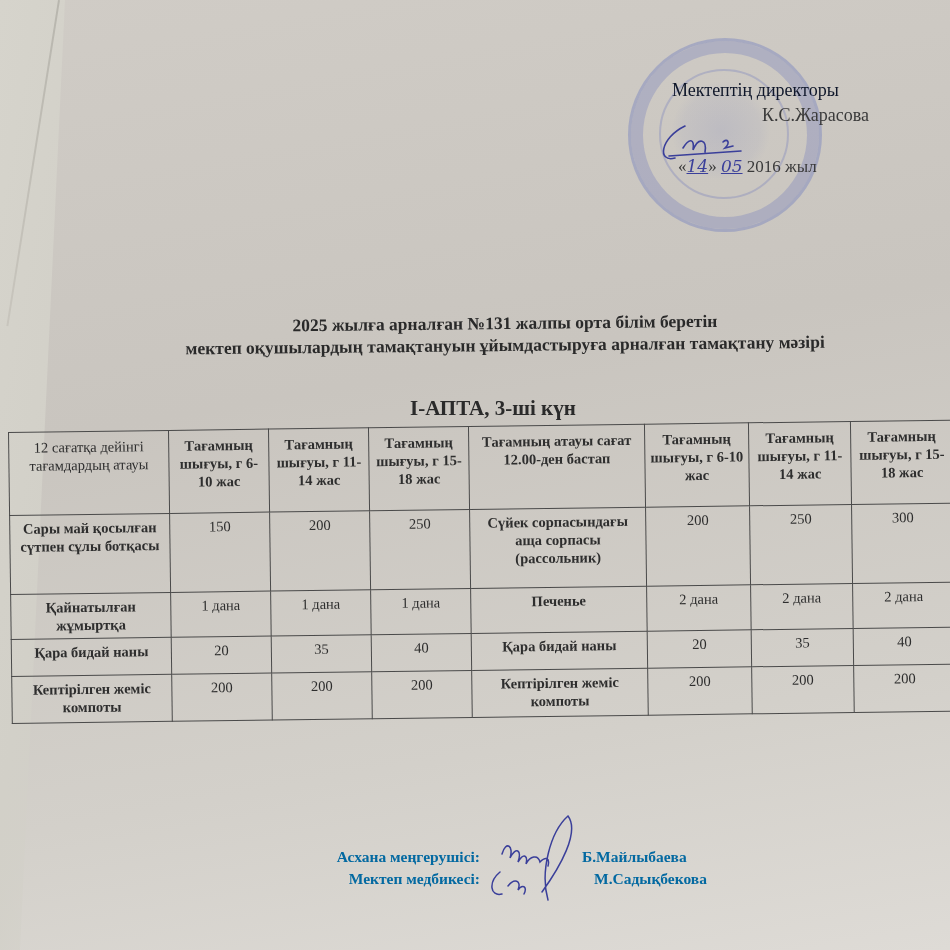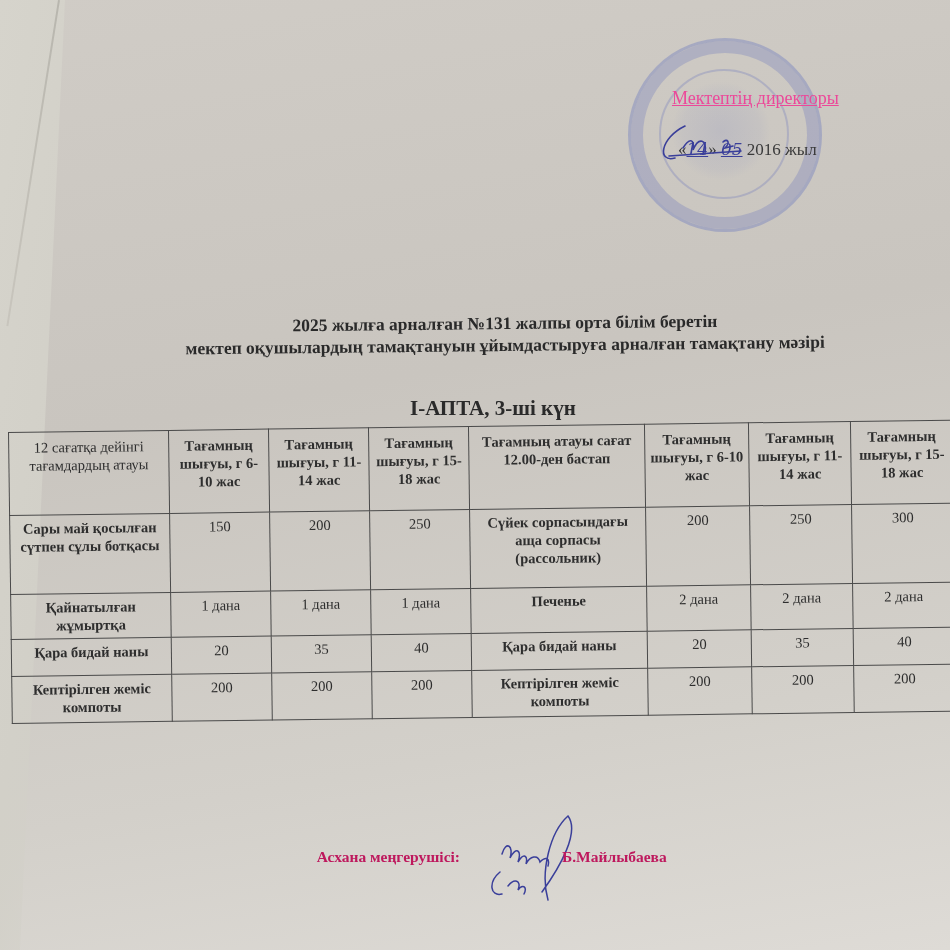--- a/index.html
+++ b/index.html
@@ -30,21 +30,21 @@
     position: absolute; left: 28px; top: 28px; width: 126px; height: 126px; border-radius: 50%;
     border: 2px solid rgba(120,130,190,0.35);
   }
   .stamp-emblem {
     position: absolute; left: 40px; top: 40px; width: 100px; height: 100px; border-radius: 50%;
     background: radial-gradient(circle, rgba(120,130,190,0.18) 0%, rgba(120,130,190,0.08) 55%, transparent 70%);
   }
   
   .approval { position: absolute; left: 672px; top: 78px; width: 270px; }
   .approve-title { font-weight: bold; font-size: 18px; letter-spacing: 0.3px; color: #2a2a2a; margin-left: 4px; }
-  .approve-role { font-size: 18px; color: #ec4899; margin-top: 10px; text-decoration: underline; }
+  .approve-role { font-size: 18px; color: #0f172a; margin-top: 2px; }
   .approve-name-row { font-size: 18px; color: #3a3a3a; margin-top: 4px; padding-left: 90px; }
   .approve-date-row { font-size: 17px; color: #3a3a3a; margin-top: 30px; padding-left: 6px; }
   .ink { color: #3a3f9a; font-style: italic; font-family: "DejaVu Serif", serif; }
   .sig-dir {
     position: absolute; left: 655px; top: 118px; width: 90px; height: 50px;
   }
   
   .doc-title {
     position: absolute; left: 120px; top: 312px; width: 770px; text-align: center;
     font-weight: bold; font-size: 17.5px; line-height: 22px; color: #2a2a2a;
@@ -67,41 +67,44 @@
     line-height: 18px;
   }
   table.menu th { font-weight: bold; height: 72px; padding-top: 6px; }
   table.menu td.name { font-weight: bold; }
   table.menu td.val { font-weight: normal; }
   tr.r-soup td { height: 70px; }
   tr.r-egg td { height: 30px; }
   tr.r-bread td { height: 28px; }
   tr.r-compote td { height: 38px; }
   
-  .sign-block { position: absolute; left: 292px; top: 848px; width: 460px; font-size: 15.5px; font-weight: bold; color: #be185d; }
+  .sign-block { position: absolute; left: 312px; top: 848px; width: 460px; font-size: 15.5px; font-weight: bold; color: #0369a1; }
   .sign-row { height: 22px; position: relative; }
   .sign-role { position: absolute; text-align: right; width: 168px; left: 0; }
   .sign-name { position: absolute; left: 270px; text-align: right; }
   .sign-row.second .sign-role { left: 0; }
   .sign-row.second .sign-name { left: 282px; }
   .sig-ink { position: absolute; left: 480px; top: 812px; width: 110px; height: 95px; }
 </style>
 </head>
 <body>
 
 <div class="page-fold"></div>
 <div class="fold-line"></div>
 
 <div class="stamp">
   <div class="stamp-inner"></div>
   <div class="stamp-emblem"></div>
 </div>
 
 <div class="approval">
   <div class="approve-role">Мектептің директоры</div>
+  <div class="approve-name-row">
+    <span>К.С.Жарасова</span>
+  </div>
   <div class="approve-date-row">
     <span>«</span><span class="ink" style="text-decoration: underline; text-align: center;">14</span><span>»</span>
     <span class="ink" style="text-decoration: underline;">05</span>
     <span>2016 жыл</span>
   </div>
 </div>
 
 <svg class="sig-dir" viewBox="0 0 90 50">
   <path d="M30 8 C 5 20, 2 45, 20 40 M 28 30 c 6 -10, 12 -10, 10 2 c 6 -14, 14 -10, 12 2 M 14 38 L 86 33 M 68 24 c 4 -4, 8 0, 2 6 l 8 -2" fill="none" stroke="#3a3f9a" stroke-width="1.6" stroke-linecap="round"></path>
 </svg>
@@ -180,13 +183,17 @@
 </div>
 
 <svg class="sig-ink" viewBox="0 0 110 95">
   <path d="M88 4 C 70 20, 60 60, 68 88 M 88 4 C 100 20, 80 55, 62 80 M 22 42 c 4 -14, 12 -8, 8 4 c 6 -12, 12 -8, 8 4 c 6 -10, 10 -6, 8 2 c 4 -8, 12 -10, 14 -2 c 6 -6, 10 -4, 8 4 M 20 60 C 8 70, 10 85, 22 82 M 28 74 c 6 -8, 14 -6, 10 4 c 4 -6, 10 -4, 6 4" fill="none" stroke="#3a3f9a" stroke-width="1.5" stroke-linecap="round"></path>
 </svg>
 <div class="sign-block">
   <div class="sign-row">
     <span class="sign-role">Асхана меңгерушісі:</span>
     <span class="sign-name">Б.Майлыбаева</span>
   </div>
+  <div class="sign-row second">
+    <span class="sign-role">Мектеп медбикесі:</span>
+    <span class="sign-name">М.Садықбекова</span>
+  </div>
 </div>
 
 </body></html>

